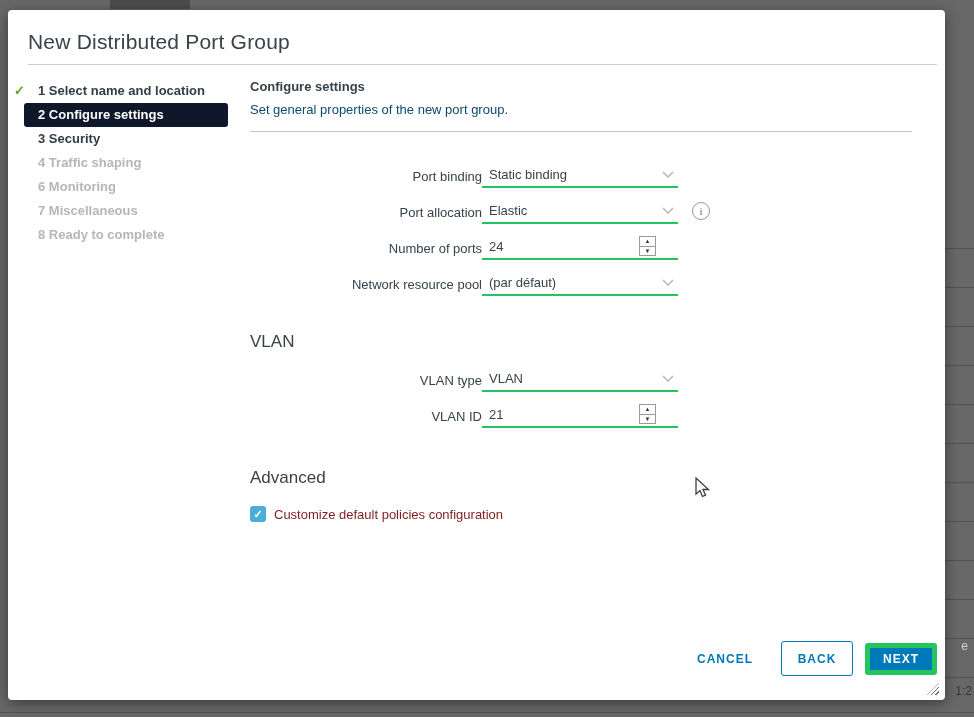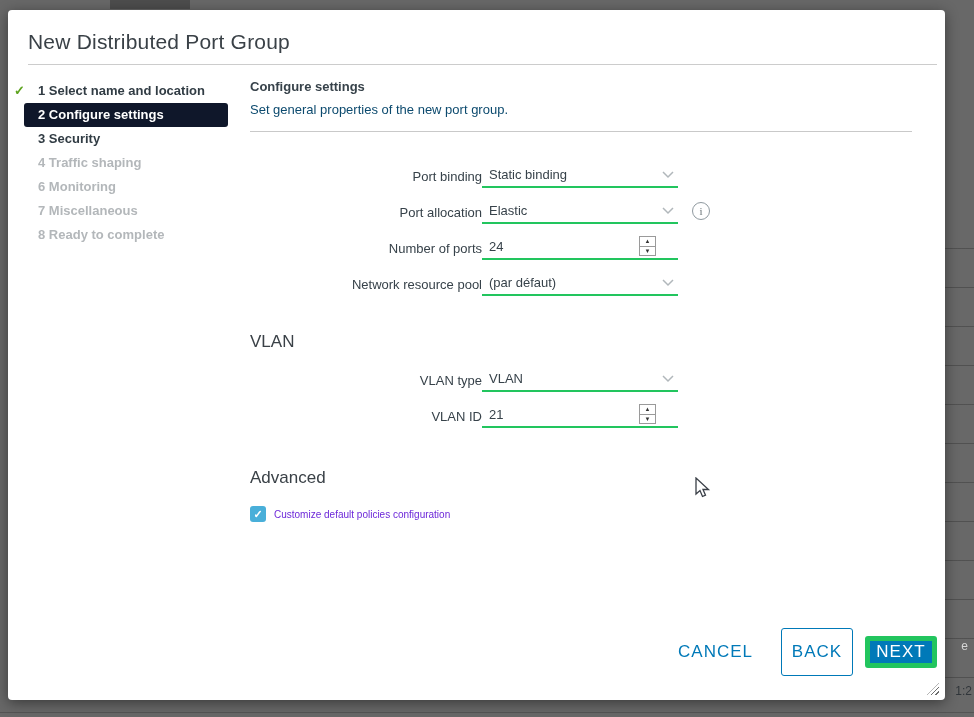--- a/index.html
+++ b/index.html
@@ -82,31 +82,31 @@
   .section-heading{ font-size:17px; color:#3a4147; }
   .vlan-heading{ margin-top:30px; }
   .adv-heading{ margin-top:34px; }
 
   .check-row{ margin-top:18px; display:flex; align-items:center; }
   .checkbox{
     width:16px; height:16px; border-radius:3px; background:#49afd9;
     display:flex; align-items:center; justify-content:center;
     color:#fff; font-size:11px; font-weight:700; cursor:pointer; flex-shrink:0;
   }
-  .check-label{ margin-left:8px; font-size:10px; color:#6d28d9; }
+  .check-label{ margin-left:8px; font-size:13px; color:#7f1d1d; }
 
   
   .footer{
     position:absolute; right:8px; bottom:24px;
     display:flex; align-items:center;
   }
-  .btn{ font-size:17px; font-weight:400; letter-spacing:1px; border-radius:3px; cursor:pointer;
+  .btn{ font-size:12px; font-weight:700; letter-spacing:1px; border-radius:3px; cursor:pointer;
         display:flex; align-items:center; justify-content:center; }
   .btn-link{ color:#0079b8; background:none; border:none; margin-right:28px; }
-  .btn-outline{ width:72px; height:48px; color:#0079b8; background:#fff; border:1px solid #0079b8; margin-right:12px; }
+  .btn-outline{ width:72px; height:35px; color:#0079b8; background:#fff; border:1px solid #0079b8; margin-right:12px; }
   .btn-primary{ width:72px; height:32px; color:#fff; background:#0079b8; border:5px solid #22c55e; }
 
   .resize-grip{
     position:absolute; right:6px; bottom:5px; width:12px; height:12px; cursor:nwse-resize;
     background:repeating-linear-gradient(135deg, transparent 0 2px, #6d6d6d 2px 3px);
     clip-path:polygon(100% 0, 100% 100%, 0 100%);
   }
 
   
   .cursor{ position:absolute; left:695px; top:477px; pointer-events:none; }

